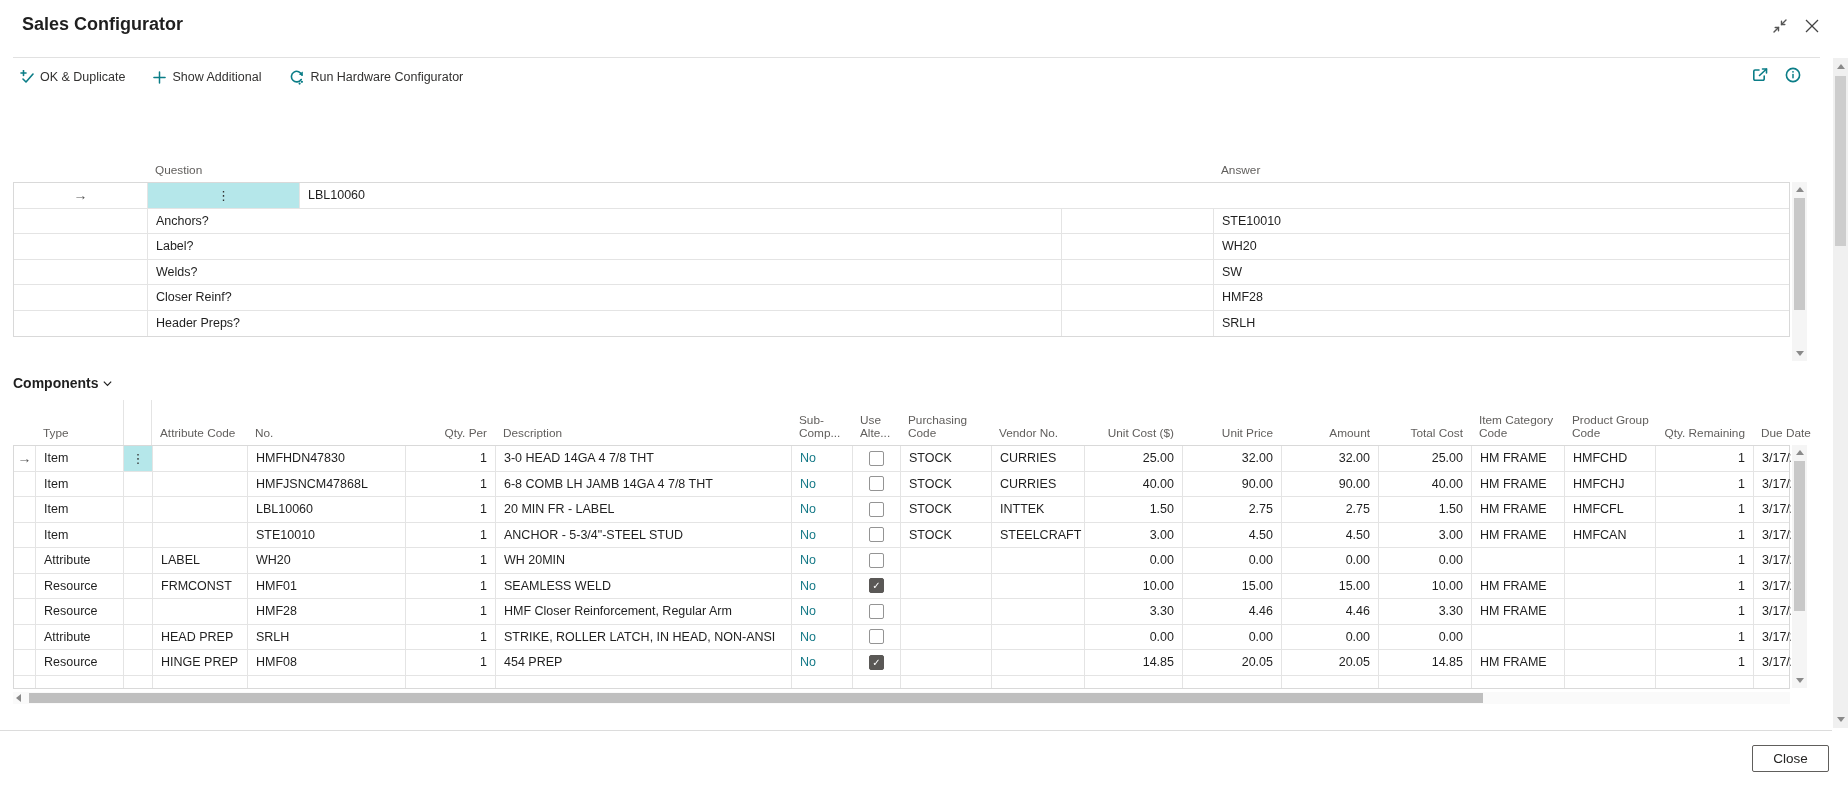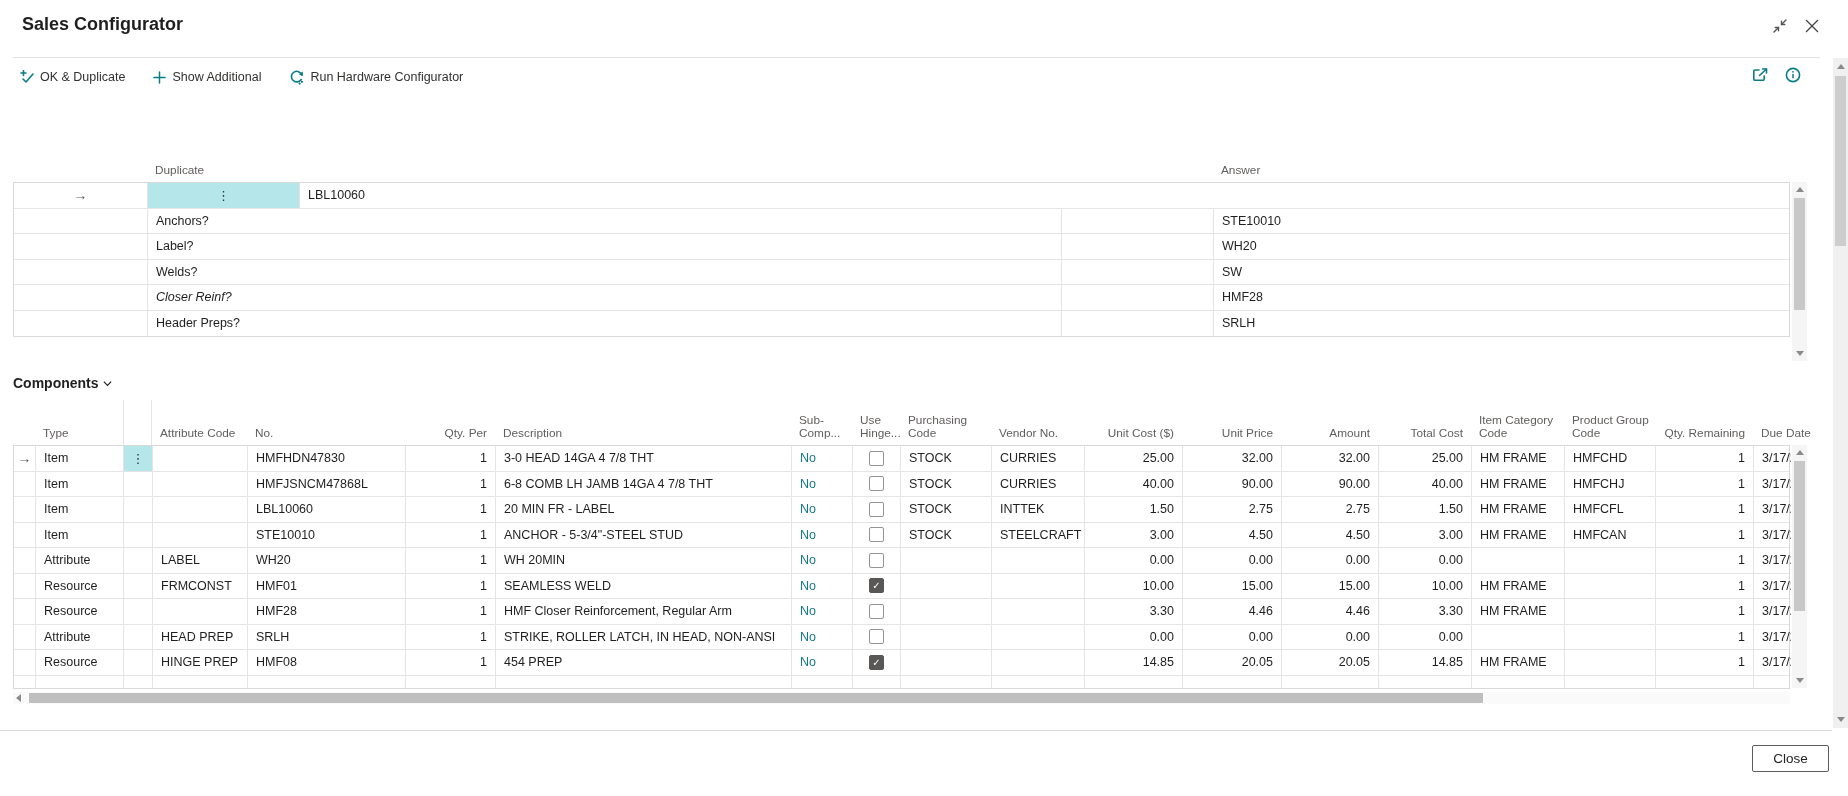--- a/index.html
+++ b/index.html
@@ -137,21 +137,21 @@
     </svg>
     <svg width="16" height="16" viewBox="0 0 16 16">
       <circle cx="8" cy="8" r="6.6" class="tealstroke" stroke-width="1.3"></circle>
       <circle cx="8" cy="4.8" r="0.9" fill="#0b7d87"></circle>
       <rect x="7.25" y="6.8" width="1.5" height="4.6" rx="0.7" fill="#0b7d87"></rect>
     </svg>
   </div>
 
   <div class="thead" id="q-head">
       <div class="hspacer" style="width: 134px;"></div>
-      <div class="hcell" style="width: 914px;"><span>Duplicate</span></div>
+      <div class="hcell" style="width: 914px;"><span>Question</span></div>
       <div class="hspacer" style="width: 152px;"></div>
       <div class="hcell" style="width: 577px;"><span>Answer</span></div>
     </div>
   <div class="tbody" id="q-body">
       <div class="trow">
         <div class="cell sel-cell" style="width: 134px;">
           <span class="arrow"></span>
         </div>
         <div class="cell dots-cell hl" style="width: 152px;">
           <span class="dots-i"></span>
@@ -185,21 +185,21 @@
         <div class="cell" style="width: 914px;">
           <span>Welds?</span>
         </div>
         <div class="cell dots-cell" style="width: 152px;"></div>
         <div class="cell" style="width: 577px;">
           <span>SW</span>
         </div>
       </div>
       <div class="trow">
         <div class="cell sel-cell" style="width: 134px;"></div>
-        <div class="cell" style="width: 914px; font-style: italic;">
+        <div class="cell" style="width: 914px;">
           <span>Closer Reinf?</span>
         </div>
         <div class="cell dots-cell" style="width: 152px;"></div>
         <div class="cell" style="width: 577px;">
           <span>HMF28</span>
         </div>
       </div>
       <div class="trow">
         <div class="cell sel-cell" style="width: 134px;"></div>
         <div class="cell" style="width: 914px;">
@@ -226,21 +226,21 @@
 
   <div class="thead" id="c-head">
       <div class="hspacer" style="width: 22px;"></div>
       <div class="hcell" style="width: 88px;"><span>Type</span></div>
       <div class="hspacer bordered" style="width: 29px;"></div>
       <div class="hcell" style="width: 95px;"><span>Attribute Code</span></div>
       <div class="hcell" style="width: 158px;"><span>No.</span></div>
       <div class="hcell r" style="width: 90px;"><span>Qty. Per</span></div>
       <div class="hcell" style="width: 296px;"><span>Description</span></div>
       <div class="hcell" style="width: 61px;"><span>Sub-Comp...</span></div>
-      <div class="hcell" style="width: 48px;"><span>Use Hinge...</span></div>
+      <div class="hcell" style="width: 48px;"><span>Use Alte...</span></div>
       <div class="hcell" style="width: 91px;"><span>Purchasing Code</span></div>
       <div class="hcell" style="width: 93px;"><span>Vendor No.</span></div>
       <div class="hcell r" style="width: 98px;"><span>Unit Cost ($)</span></div>
       <div class="hcell r" style="width: 99px;"><span>Unit Price</span></div>
       <div class="hcell r" style="width: 97px;"><span>Amount</span></div>
       <div class="hcell r" style="width: 93px;"><span>Total Cost</span></div>
       <div class="hcell" style="width: 93px;"><span>Item Category Code</span></div>
       <div class="hcell" style="width: 91px;"><span>Product Group Code</span></div>
       <div class="hcell r" style="width: 98px;"><span>Qty. Remaining</span></div>
       <div class="hcell nowrapvis" style="width: 37px;"><span>Due Date</span></div>

